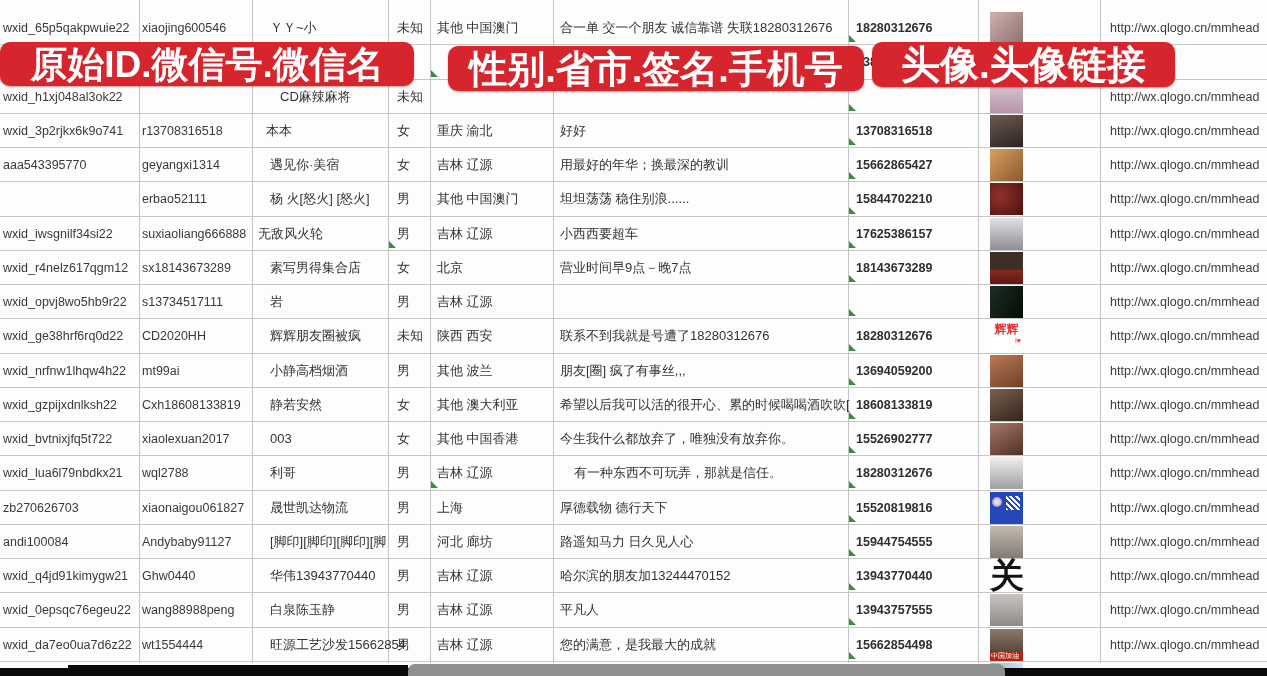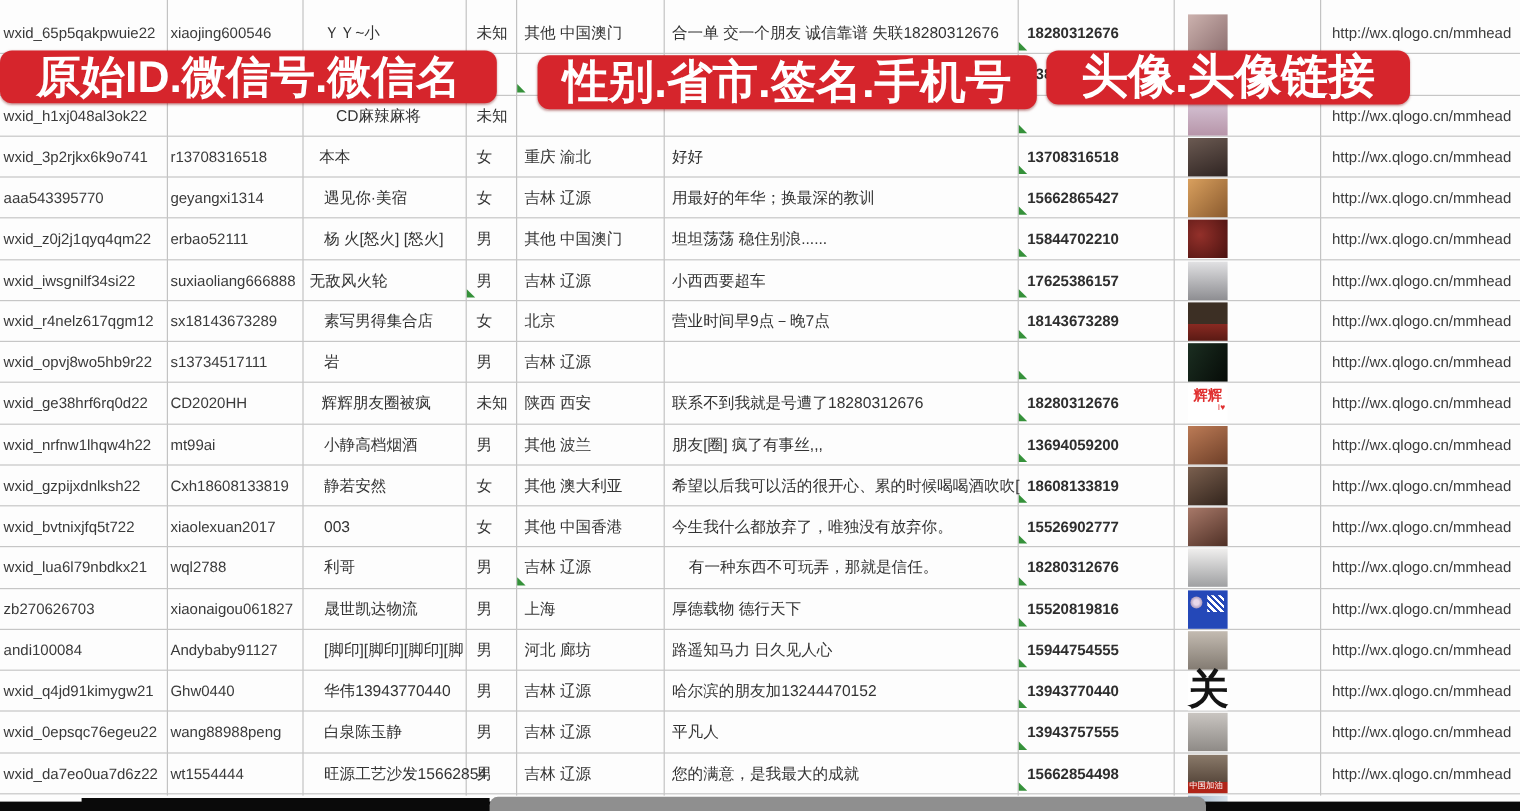--- a/index.html
+++ b/index.html
@@ -122,21 +122,20 @@
         <div class="cell cjk" style="left: 252px; width: 136px; padding-left: 18px;">遇见你·美宿</div>
         <div class="cell cjk" style="left: 388px; width: 42px; padding-left: 9px;">女</div>
         <div class="cell cjk" style="left: 430px; width: 123px; padding-left: 7px;">吉林 辽源</div>
         <div class="cell cjk" style="left: 553px; width: 295px; padding-left: 7px;">用最好的年华；换最深的教训</div>
         <div class="cell phone" style="left: 848px; width: 130px; padding-left: 8px;">15662865427</div>
         <div class="cell url" style="left: 1100px; width: 167px; padding-left: 10px;">http://wx.qlogo.cn/mmhead</div>
         <div class="av av-autumn-trees"></div>
         <div class="flag" style="left: 849px;"></div>
       </div>
       <div class="row" style="top: 182.25px; height: 33.25px;">
-        <div class="cell " style="left: 0px; width: 139px; padding-left: 3px;">wxid_z0j2j1qyq4qm22</div>
         <div class="cell " style="left: 139px; width: 113px; padding-left: 3px;">erbao52111</div>
         <div class="cell cjk" style="left: 252px; width: 136px; padding-left: 18px;">杨 火[怒火] [怒火]</div>
         <div class="cell cjk" style="left: 388px; width: 42px; padding-left: 9px;">男</div>
         <div class="cell cjk" style="left: 430px; width: 123px; padding-left: 7px;">其他 中国澳门</div>
         <div class="cell cjk" style="left: 553px; width: 295px; padding-left: 7px;">坦坦荡荡 稳住别浪......</div>
         <div class="cell phone" style="left: 848px; width: 130px; padding-left: 8px;">15844702210</div>
         <div class="cell url" style="left: 1100px; width: 167px; padding-left: 10px;">http://wx.qlogo.cn/mmhead</div>
         <div class="av av-red-flowers"></div>
         <div class="flag" style="left: 849px;"></div>
       </div>
@@ -171,21 +170,21 @@
         <div class="cell cjk" style="left: 252px; width: 136px; padding-left: 18px;">岩</div>
         <div class="cell cjk" style="left: 388px; width: 42px; padding-left: 9px;">男</div>
         <div class="cell cjk" style="left: 430px; width: 123px; padding-left: 7px;">吉林 辽源</div>
         <div class="cell url" style="left: 1100px; width: 167px; padding-left: 10px;">http://wx.qlogo.cn/mmhead</div>
         <div class="av av-night-road"></div>
         <div class="flag" style="left: 849px;"></div>
       </div>
       <div class="row" style="top: 319.25px; height: 33.25px;">
         <div class="cell " style="left: 0px; width: 139px; padding-left: 3px;">wxid_ge38hrf6rq0d22</div>
         <div class="cell " style="left: 139px; width: 113px; padding-left: 3px;">CD2020HH</div>
-        <div class="cell cjk" style="left: 268px; width: 136px; ">辉辉朋友圈被疯</div>
+        <div class="cell cjk" style="left: 252px; width: 136px; padding-left: 18px;">辉辉朋友圈被疯</div>
         <div class="cell cjk" style="left: 388px; width: 42px; padding-left: 9px;">未知</div>
         <div class="cell cjk" style="left: 430px; width: 123px; padding-left: 7px;">陕西 西安</div>
         <div class="cell cjk" style="left: 553px; width: 295px; padding-left: 7px;">联系不到我就是号遭了18280312676</div>
         <div class="cell phone" style="left: 848px; width: 130px; padding-left: 8px;">18280312676</div>
         <div class="cell url" style="left: 1100px; width: 167px; padding-left: 10px;">http://wx.qlogo.cn/mmhead</div>
         <div class="av av-text-huihui">
           <span class="avt">辉辉</span>
           <span class="avs">I♥</span>
         </div>
         <div class="flag" style="left: 849px;"></div>

